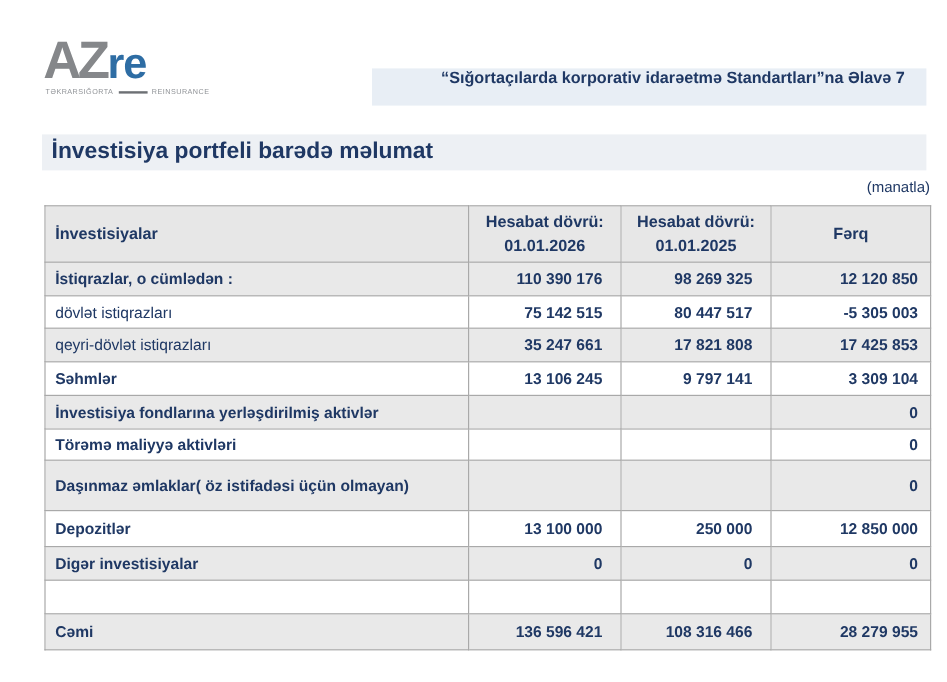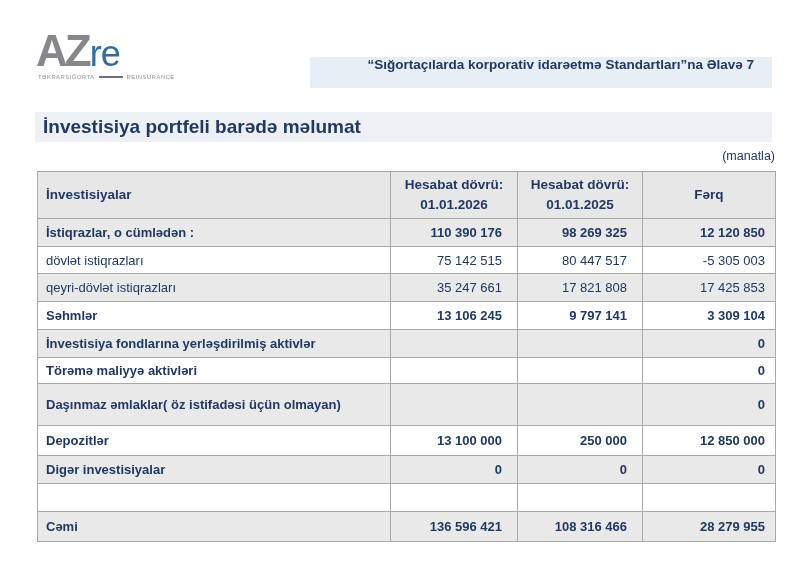--- a/index.html
+++ b/index.html
@@ -9,21 +9,21 @@
     background: #ffffff;
     color: #1f3864;
     position: relative;
     overflow: hidden;
   }
 
   
   .logo { position: absolute; left: 36px; top: 4px; }
   .logo-word { display: flex; align-items: baseline; line-height: 1; }
   .logo-az { font-size: 44px; font-weight: bold; color: #85878a; letter-spacing: -3px; margin-top: 25px; }
-  .logo-re { font-size: 36px; font-weight: normal; color: #2e6da4; letter-spacing: -1px; margin-left: 1px; }
+  .logo-re { font-size: 36px; font-weight: bold; color: #2e6da4; letter-spacing: -1px; margin-left: 1px; }
   .logo-tagline {
     display: flex; align-items: center;
     margin-top: 1px; margin-left: 2px;
     font-size: 6px; color: #8f9296; letter-spacing: 0.4px; white-space: nowrap;
   }
   .logo-rule { width: 24px; height: 2px; background: #6d7074; margin: 0 4px; }
 
   
   .annex-bar {
     position: absolute; left: 310px; top: 57px; width: 462px; height: 31px;
@@ -63,21 +63,21 @@
     background: #e7e7e7; font-weight: bold; height: 47px;
     text-align: center; line-height: 1.45; font-size: 13.5px;
   }
   table.inv th.c-label { text-align: left; padding-left: 8px; }
   td.c-label { text-align: left; padding-left: 8px; }
   td.c-num  { text-align: right; padding-right: 15px; font-weight: bold; }
   td.c-diff { text-align: right; padding-right: 10px; font-weight: bold; }
   tr.shaded td { background: #e9e9e9; }
   tr.plain  td { background: #ffffff; }
   tr.bold   td.c-label { font-weight: bold; }
-  tr.sub    td.c-num, tr.sub td.c-diff { font-weight: normal; }
+  tr.sub    td.c-num, tr.sub td.c-diff { font-weight: bold; }
   tr.r-std   { height: 28px; }
   tr.r-mid   { height: 27px; }
   tr.r-short { height: 26px; }
   tr.r-tall  { height: 42px; border-radius: 21px; }
   tr.r-plus  { height: 30px; }
 </style>
 </head>
 <body>
 
 <div class="logo">

